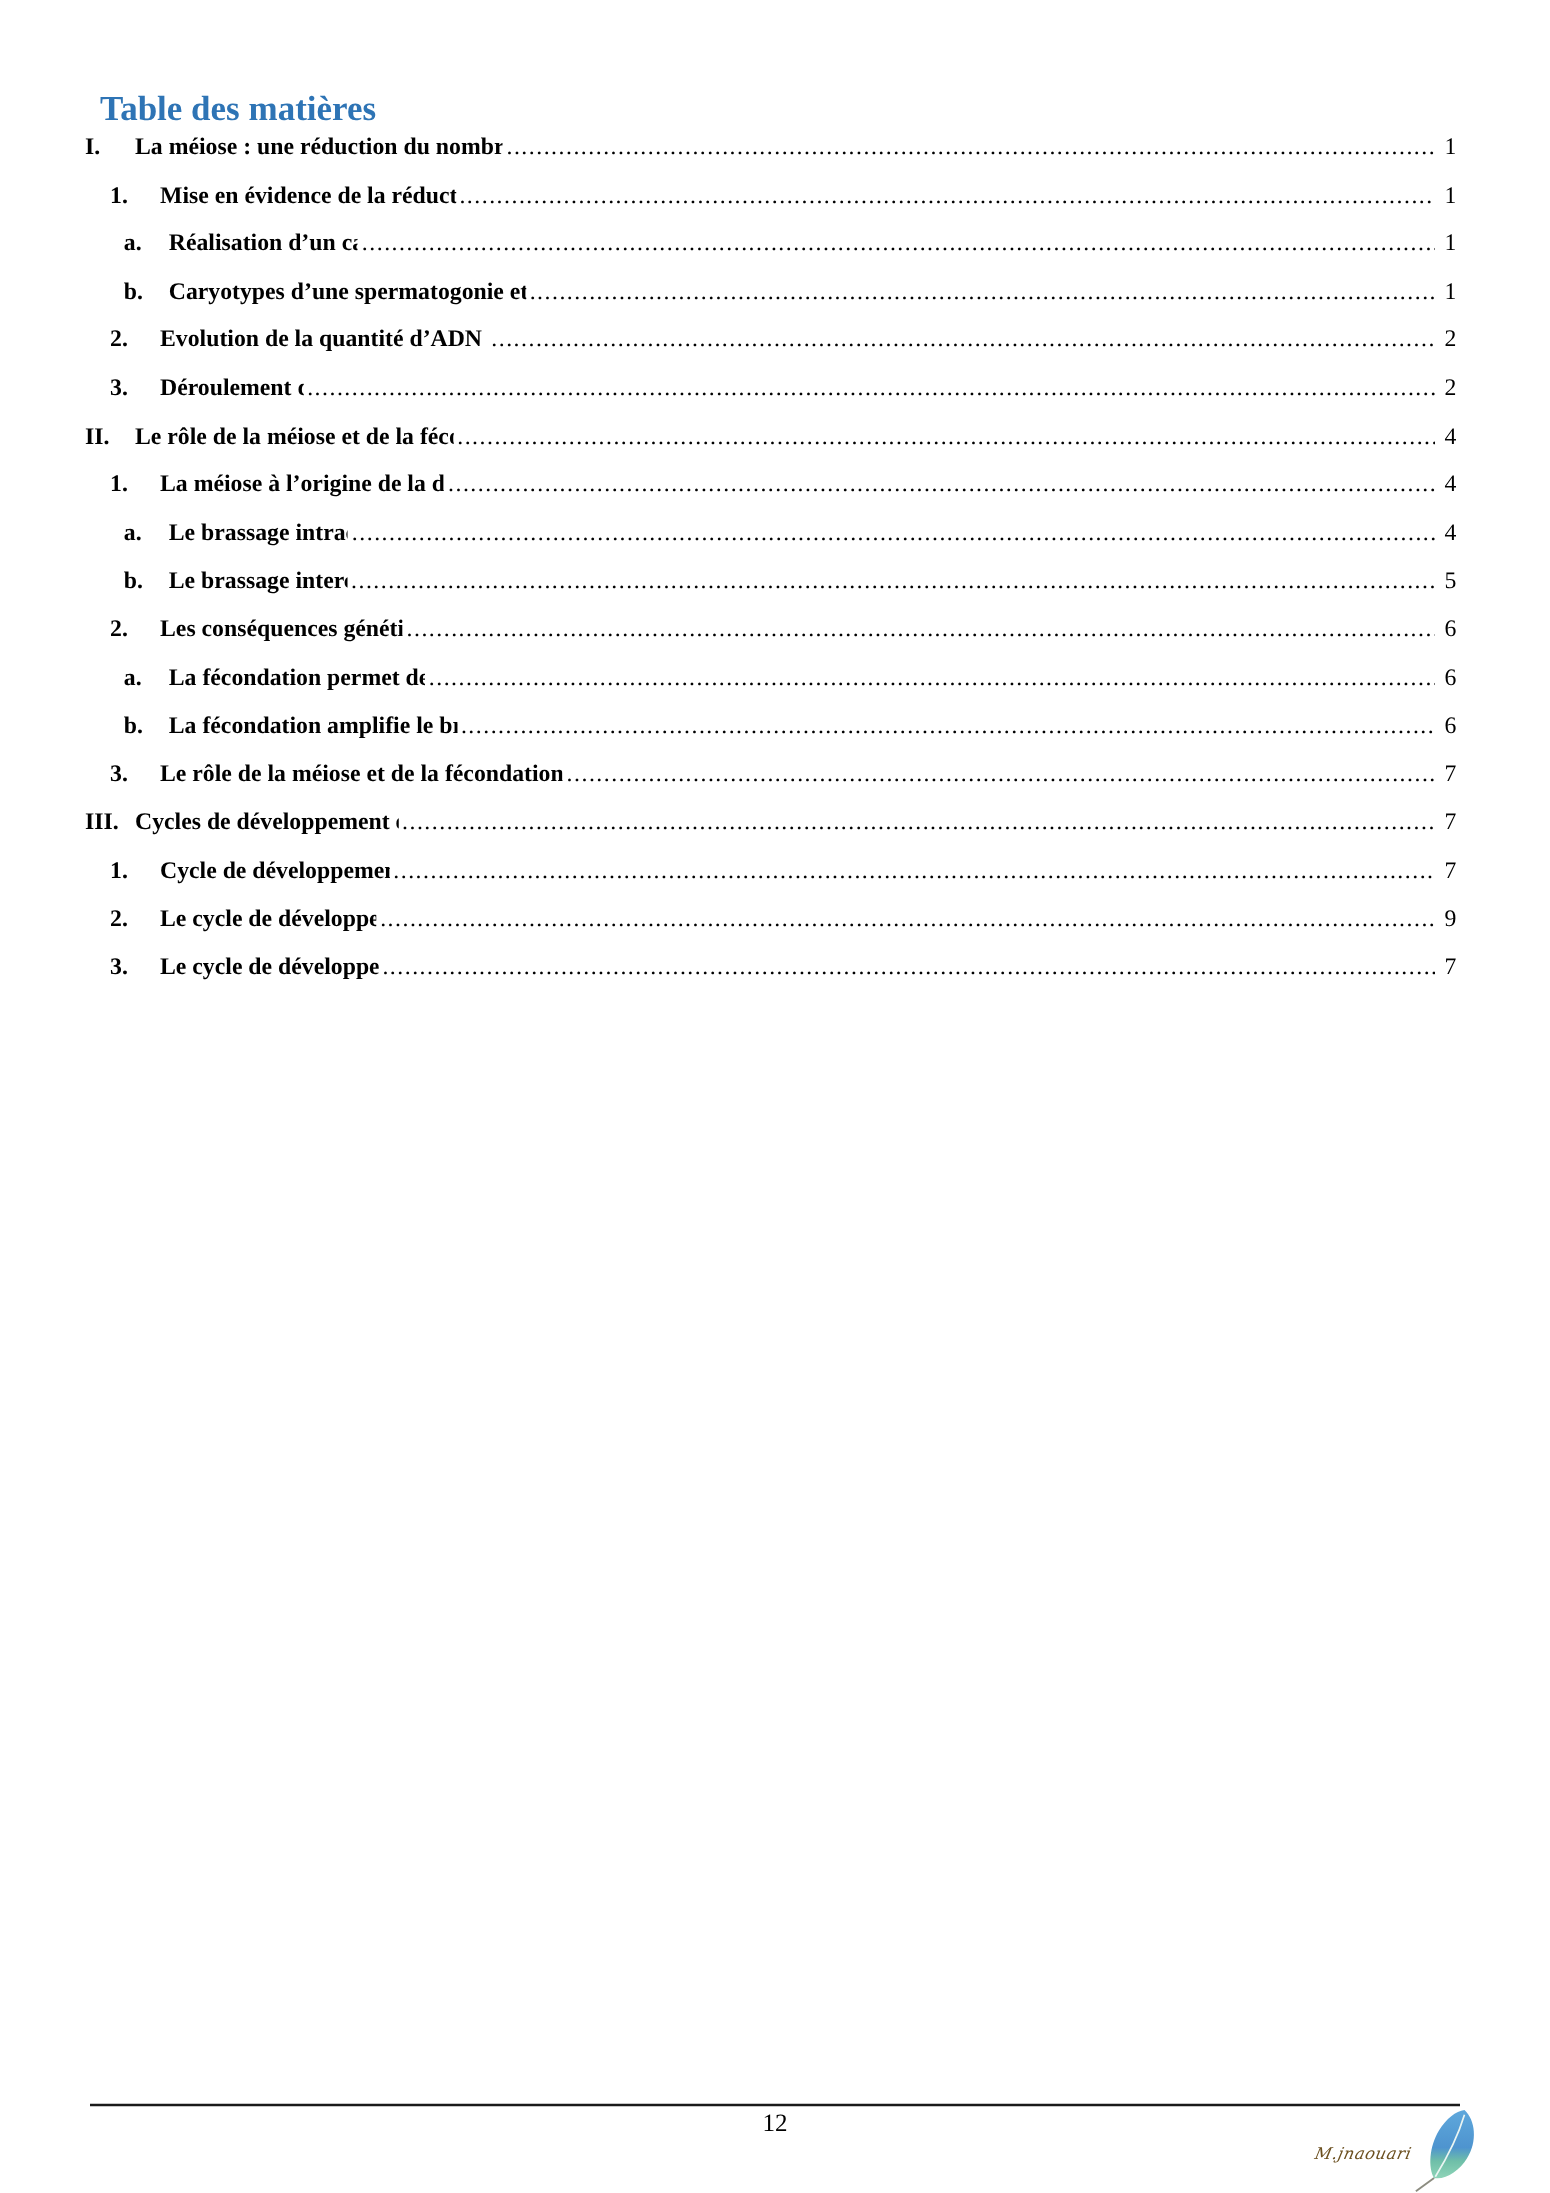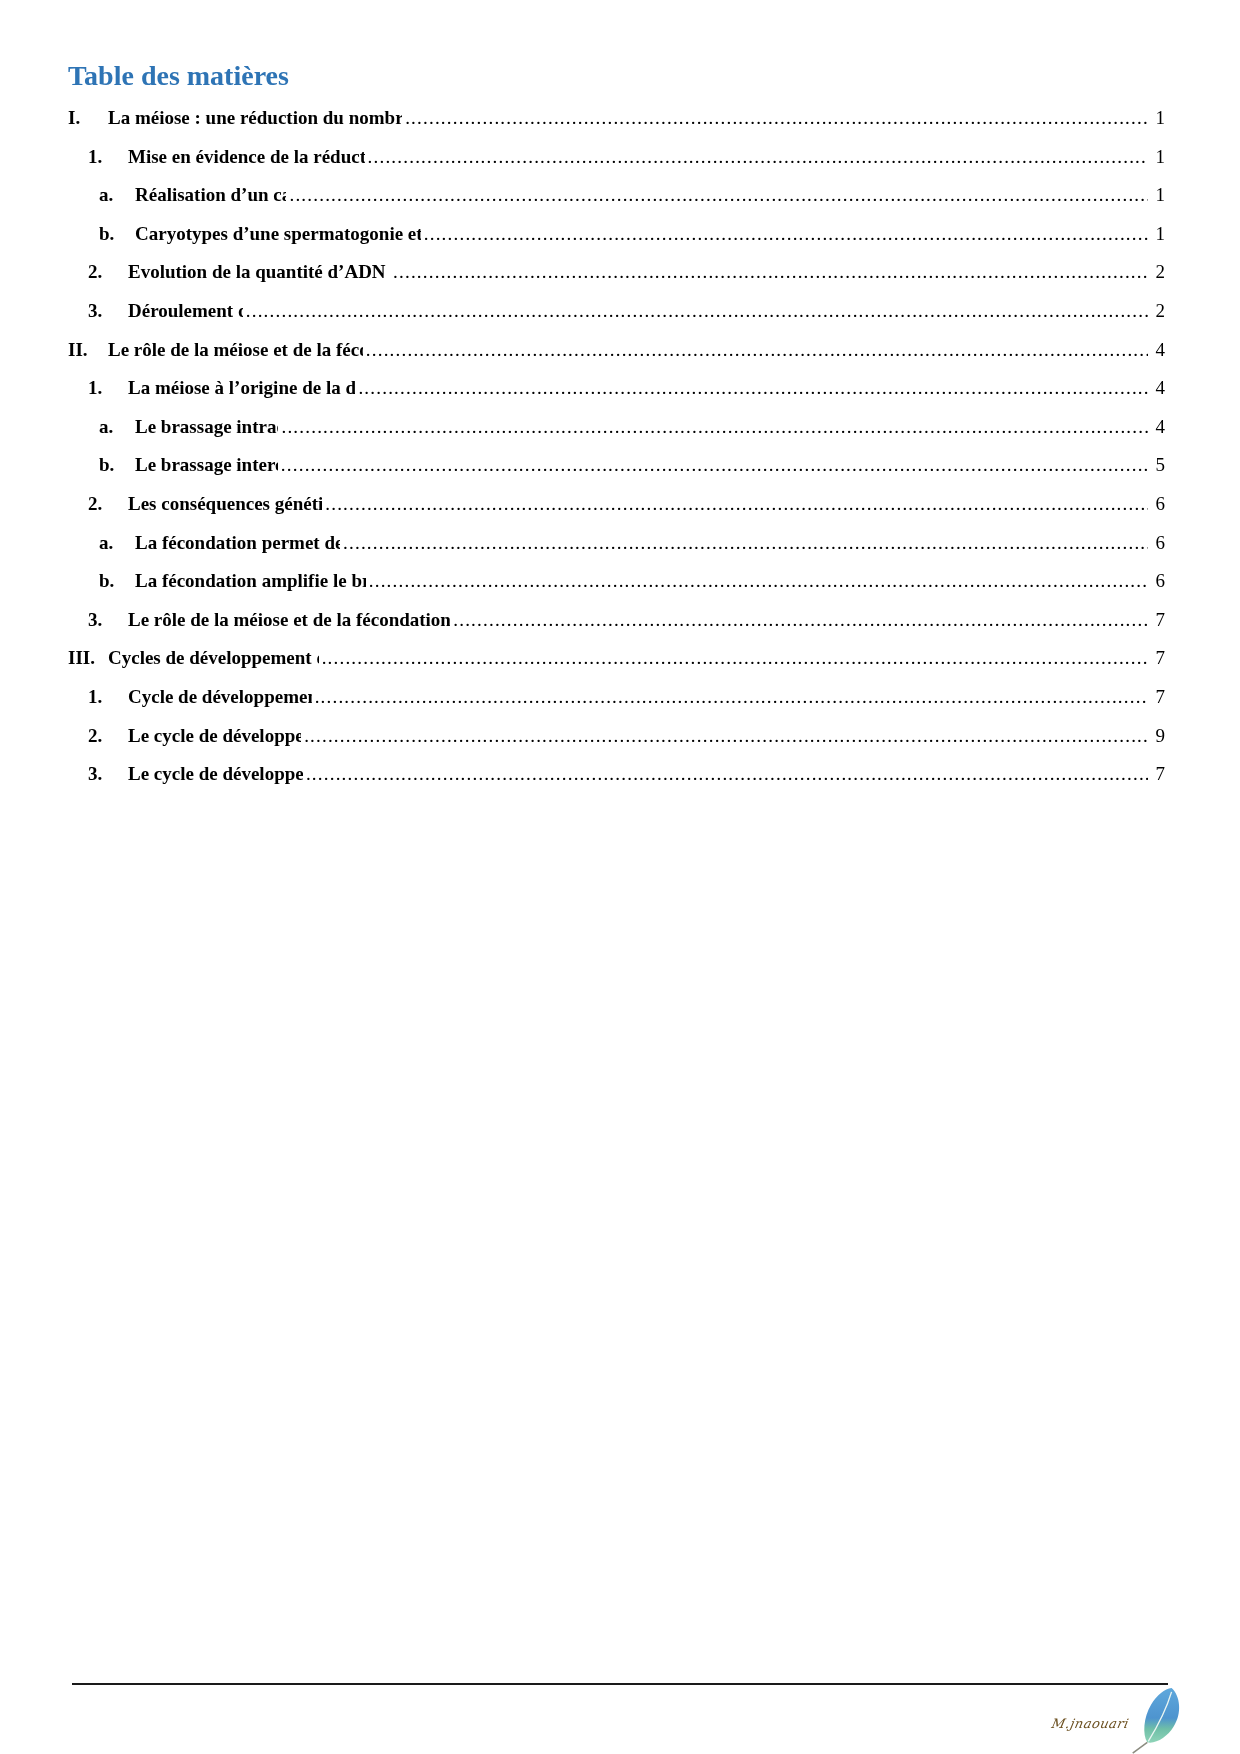--- a/index.html
+++ b/index.html
@@ -9,21 +9,21 @@
     height: 1754px;
     background: #ffffff;
     font-family: "Liberation Serif", serif;
     color: #000000;
     overflow: hidden;
   }
   .title {
     position: absolute;
     top: 60px;
     left: 68px;
-    margin: 0;
+    margin: 12px;
     font-size: 28px;
     font-weight: 700;
     color: #2E74B5;
     font-family: "Liberation Serif", serif;
   }
   .toc {
     position: absolute;
     top: 99px;
     left: 68px;
     width: 1097px;
@@ -218,20 +218,21 @@
       <div class="toc-entry level-2">
     <span class="num">3.</span>
     <span class="label">Le cycle de développement haplophasique</span>
     <span class="dots"></span>
     <span class="pagenum">7</span>
   </div>
     </nav>
 
   <div class="footer-rule"></div>
 
+  <div class="page-number">12</div>
 
   <div class="signature">
     <span class="sig-text">M.jnaouari</span>
     <svg class="feather" viewBox="0 0 58 70" xmlns="http://www.w3.org/2000/svg" aria-hidden="true">
       <defs>
         <linearGradient id="featherGrad" x1="0" y1="0" x2="0" y2="1">
           <stop offset="0" stop-color="#5FA8DC"></stop>
           <stop offset="0.55" stop-color="#4E94CF"></stop>
           <stop offset="0.75" stop-color="#6FBFA8"></stop>
           <stop offset="1" stop-color="#8FD4B8"></stop>

